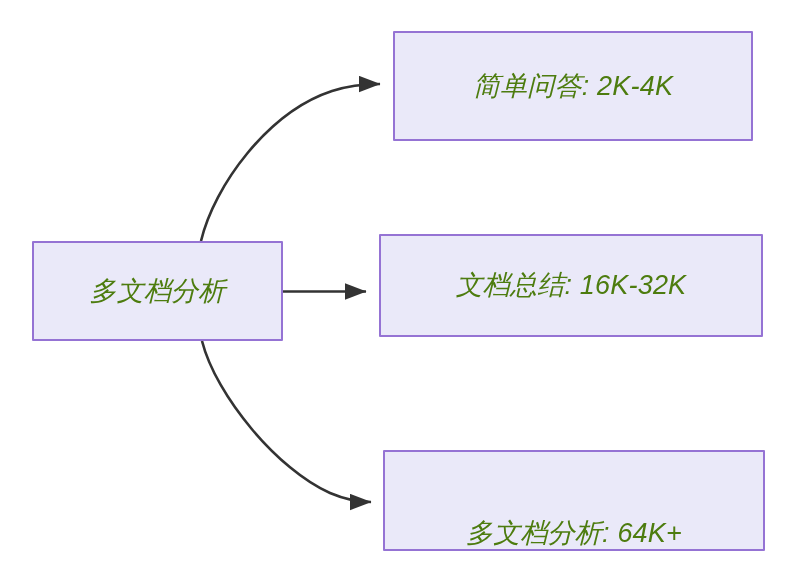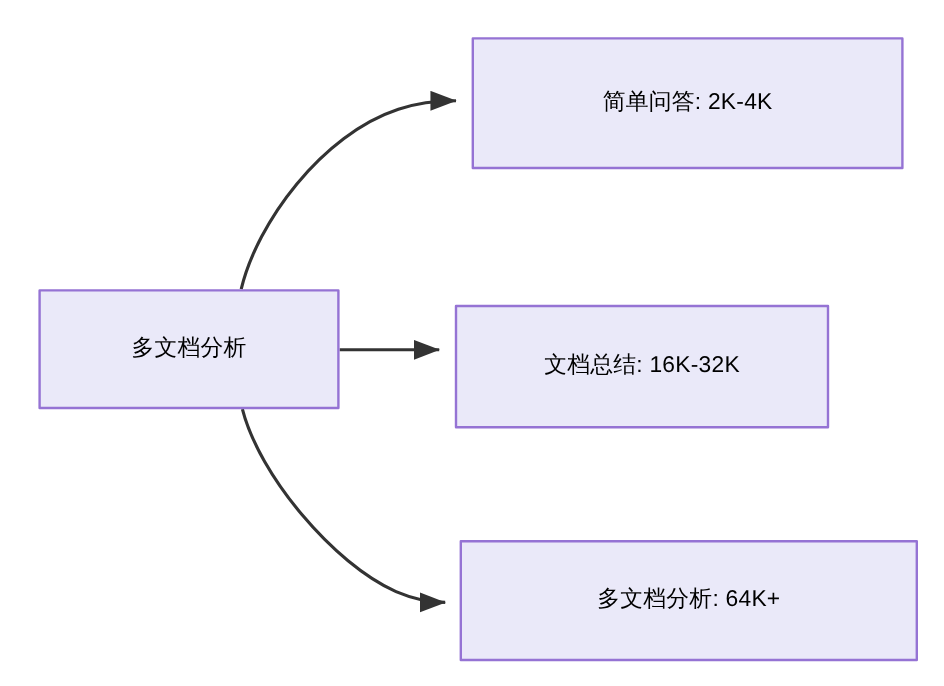--- a/index.html
+++ b/index.html
@@ -31,51 +31,53 @@
     box-sizing: border-box;
     background: #eae9f9;
     border: 2px solid #9573d4;
     border-radius: 1px;
     display: flex;
     align-items: center;
     justify-content: center;
     text-align: center;
   }
   .node-label {
-    color: #000000;
-    font-size: 19px;
+    color: #4d7c0f;
+    font-size: 27px;
     line-height: 1.2;
     letter-spacing: 0.2px;
     white-space: nowrap;
+    font-style: italic;
   }
   
   #node-root {
     left: 32px;
     top: 241px;
     width: 251px;
     height: 100px;
   }
   
   #node-simple-qa {
     left: 393px;
     top: 31px;
     width: 360px;
     height: 110px;
   }
   #node-doc-summary {
     left: 379px;
-    top: 254px;
-    width: 312px;
+    top: 234px;
+    width: 384px;
     height: 103px;
   }
   #node-multi-doc {
     left: 383px;
     top: 450px;
     width: 382px;
     height: 101px;
+    align-items: flex-end;
   }
 </style>
 </head>
 <body>
 
 <div id="canvas">
 
   <svg id="edge-layer" viewBox="0 0 787 572" width="787" height="572" xmlns="http://www.w3.org/2000/svg">
     <defs>
       <marker id="arrow-head" markerWidth="9" markerHeight="9" refX="8.2" refY="3.2" orient="auto" markerUnits="strokeWidth">

